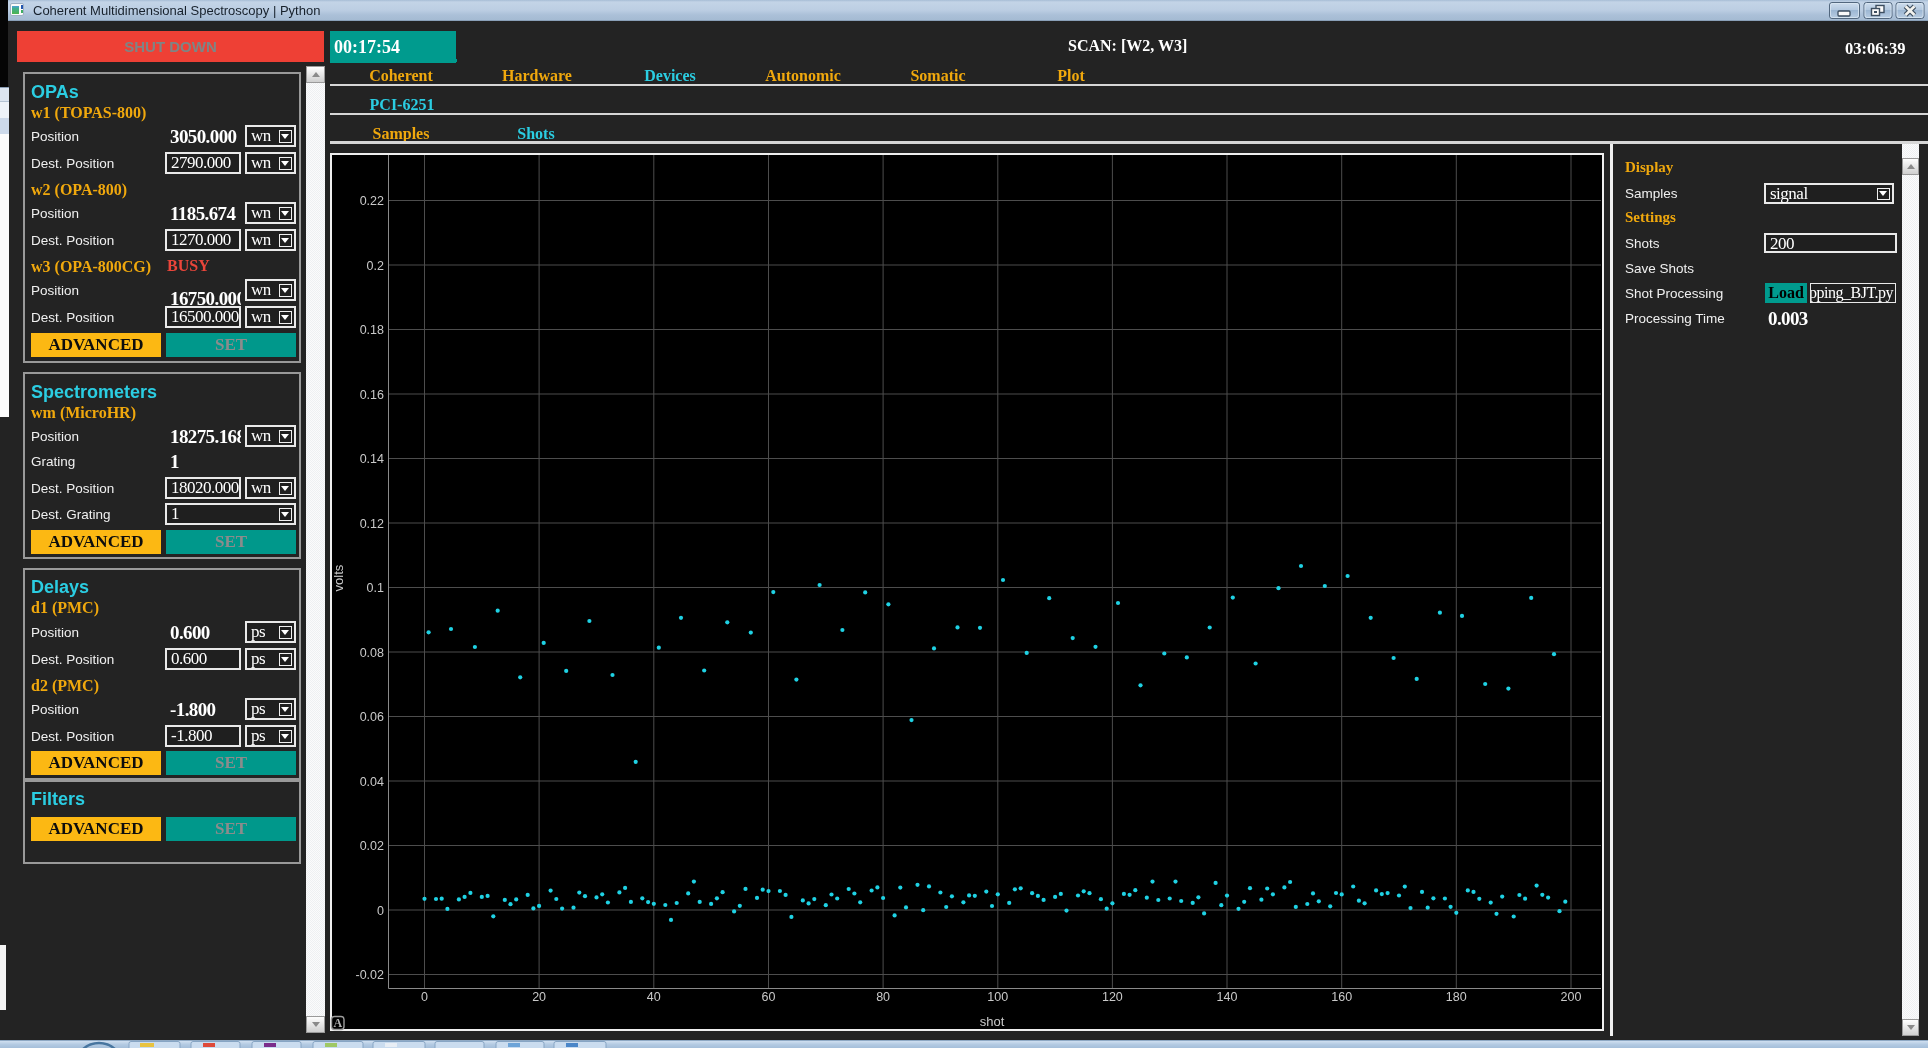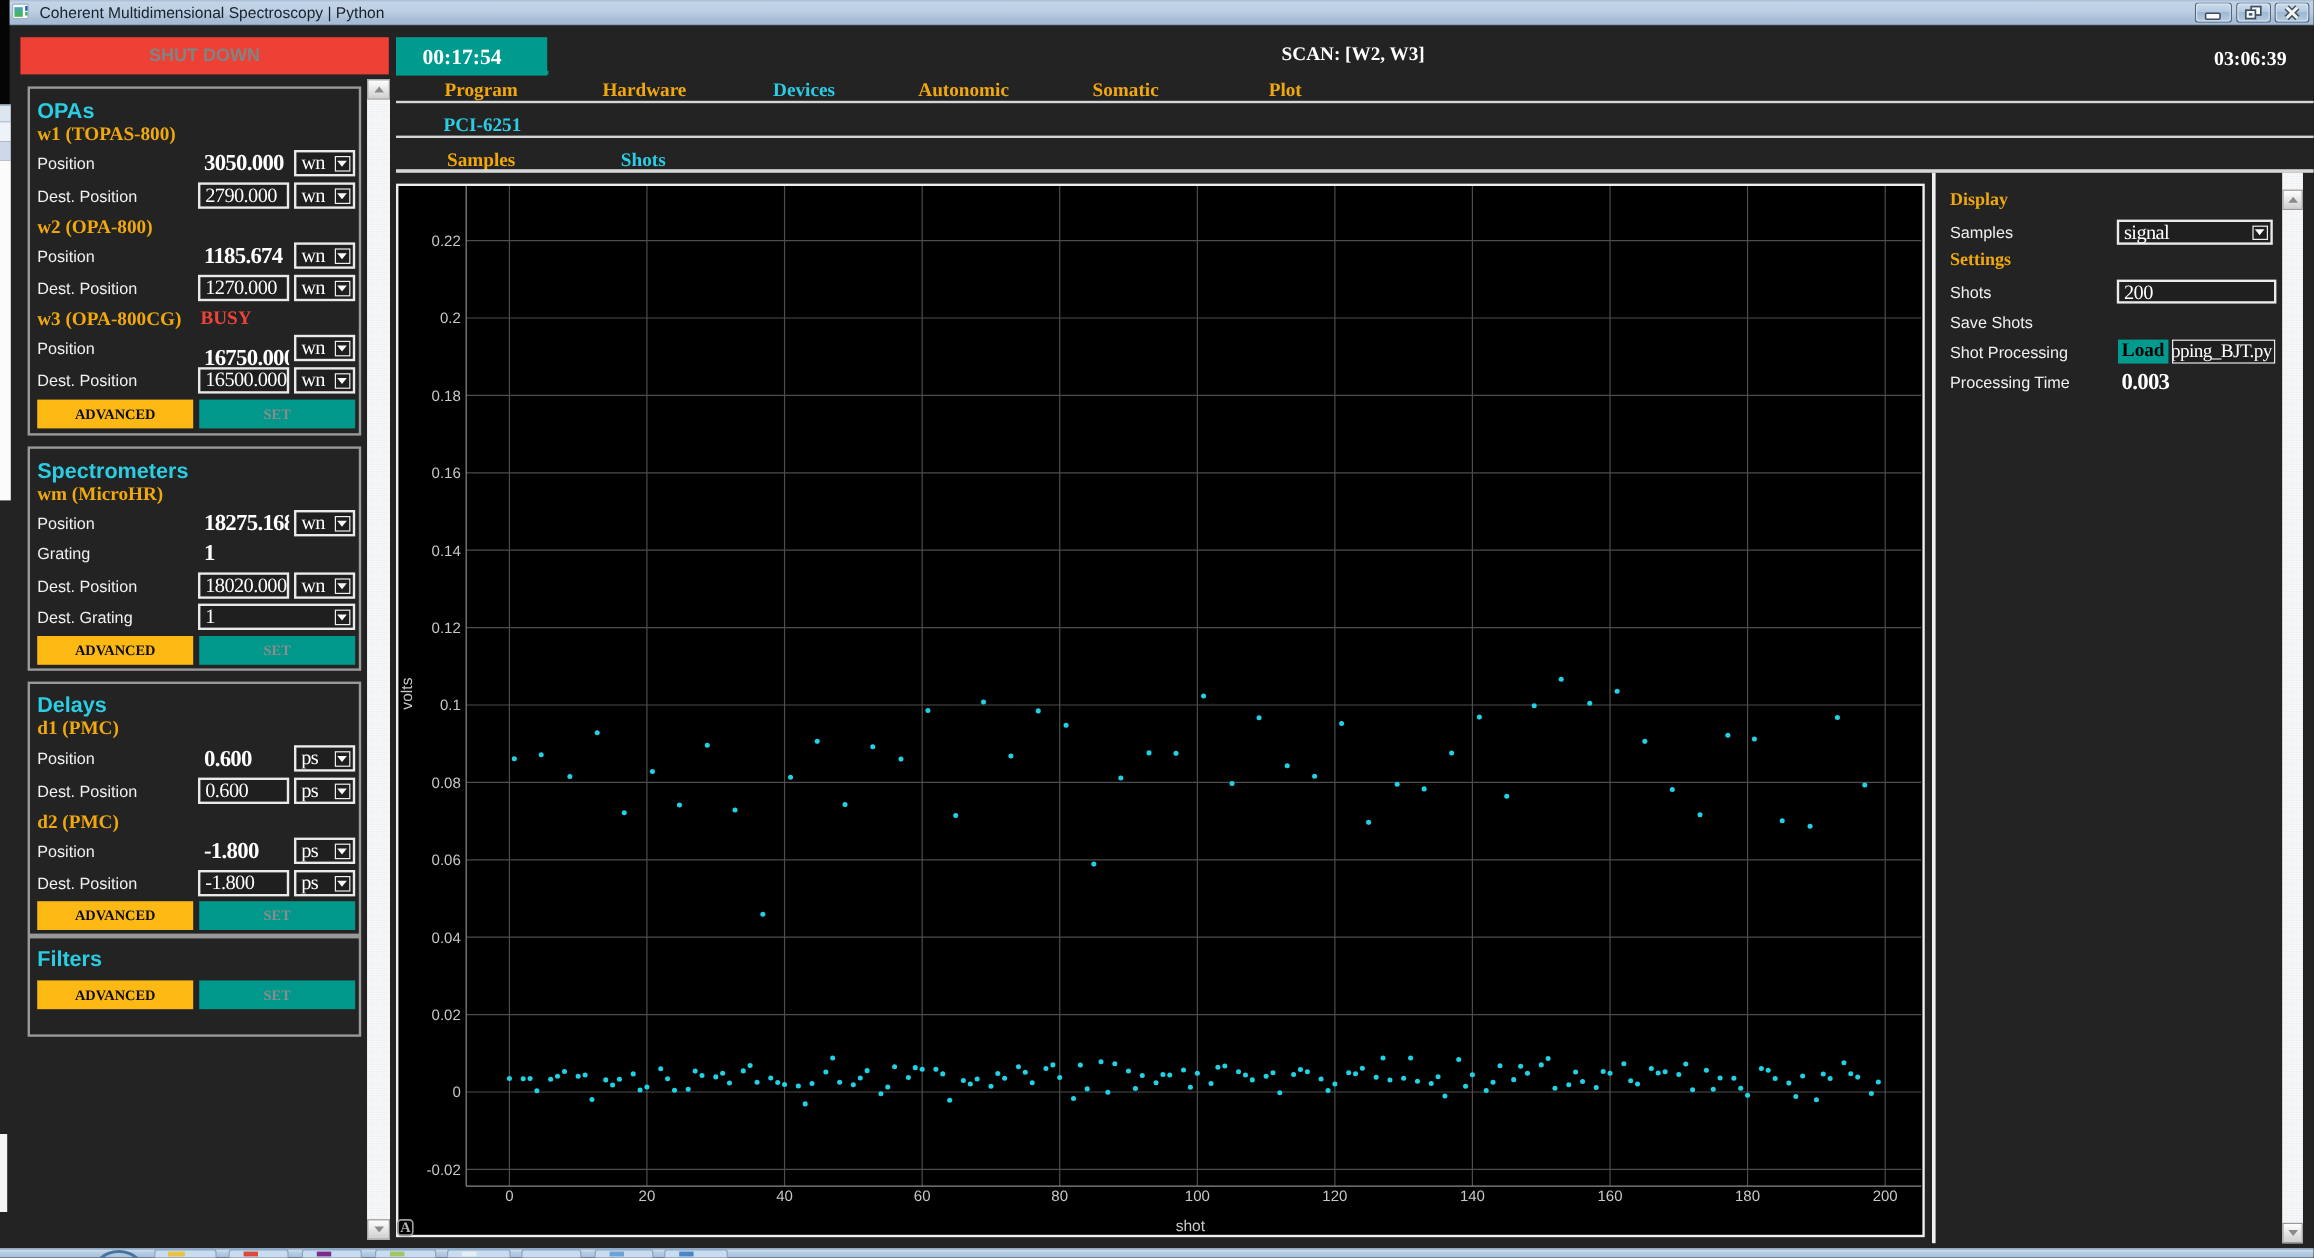--- a/index.html
+++ b/index.html
@@ -12,21 +12,21 @@
 .hdr{font-weight:bold;font-size:18px}
 .whdr{font-family:"Liberation Serif",serif;font-weight:bold;font-size:16px;color:#f0a80d}
 .inp{border:2px solid #e9e9e9;background:#1f1f1f;color:#fff;
  font-family:"Liberation Serif",serif;font-size:17px;line-height:18px;padding-left:4px;letter-spacing:-0.5px}
 .combo{border:2px solid #e9e9e9;background:#1f1f1f;color:#fff;
  font-family:"Liberation Serif",serif;font-size:17px;line-height:18px;padding-left:4px;letter-spacing:-0.5px}
 .carr{position:absolute;right:2.5px;top:2.5px;bottom:2.5px;width:13px;background:transparent;
  border:1.5px solid #efefef;display:flex;align-items:center;justify-content:center}
 .carr:after{content:"";width:0;height:0;border-left:4.5px solid transparent;
  border-right:4.5px solid transparent;border-top:5.5px solid #fff}
-.btn{display:flex;align-items:center;justify-content:center;font-weight:bold;font-size:12px;font-family:"Liberation Serif",serif}
+.btn{display:flex;align-items:center;justify-content:center;font-weight:bold;font-size:17px;font-family:"Liberation Serif",serif}
 .box{border:2px solid #999;position:absolute}
 .scroll{background-image:conic-gradient(#fbfbfc 25%,#eef0f2 0 50%,#fbfbfc 0 75%,#eef0f2 0);background-size:2px 2px;background-color:#f5f5f6}
 .sbtn{position:absolute;background:linear-gradient(180deg,#fefefe,#cfcfcf);
  border:1px solid #9a9a9a;display:flex;align-items:center;justify-content:center}
 .tab{position:absolute;font-family:"Liberation Serif",serif;font-weight:bold;font-size:16px;
  text-align:center;width:120px;margin-left:-60px}
 .hline{position:absolute;background:#d6d6d6;height:2px}
 .tick{font-family:"Liberation Sans",sans-serif;font-size:12.5px;fill:#c9c9c9}
 </style></head>
 <body>
@@ -70,21 +70,21 @@
  </g>
  <g transform="translate(66.5,0)">
   <rect x="0.5" y="0.5" width="28" height="16" rx="2.5" fill="url(#cb)" stroke="#52677e"></rect>
   <rect x="1.5" y="1.5" width="26" height="14" rx="2" fill="none" stroke="#dbe7f2" stroke-opacity="0.8"></rect>
   <path d="M10 4.2 L19 13 M19 4.2 L10 13" stroke="#3d4e60" stroke-width="5" stroke-linecap="butt"></path>
   <path d="M10 4.2 L19 13 M19 4.2 L10 13" stroke="#f2f2ee" stroke-width="2.6" stroke-linecap="butt"></path>
  </g>
 </svg>
 
 <div class="abs btn" style="left:17px;top:31px;width:307px;height:31px;background:#ee4035;color:#7e8585;font-size:15px;font-family:'Liberation Sans',sans-serif">SHUT DOWN</div>
-<div class="abs serif" style="left:330px;top:31px;width:126px;height:32px;background:#009b8e;color:#fff;font-weight:bold;font-size:18px;line-height:32px;padding-left:22px">00:17:54</div>
+<div class="abs serif" style="left:330px;top:31px;width:126px;height:32px;background:#009b8e;color:#fff;font-weight:bold;font-size:18px;line-height:32px;padding-left:4px">00:17:54</div>
 <div class="abs serif" style="left:1068px;top:37px;font-weight:bold;font-size:16px;color:#fff">SCAN: [W2, W3]</div>
 <div class="abs serif" style="left:1845px;top:39px;font-weight:bold;font-size:16.5px;color:#fff">03:06:39</div>
 
 <div class="box" style="left:23px;top:72px;width:278px;height:291px">
  <div class="abs hdr cyan" style="left:6px;top:8px">OPAs</div>
  <div class="abs whdr" style="left:6px;top:30px">w1 (TOPAS-800)</div>
  <div class="abs lbl" style="left:6px;top:55px">Position</div>
  <div class="abs val" style="left:145px;top:54px;width:71px;overflow:hidden;text-align:left">3050.000</div>
  <div class="abs combo" style="left:220px;top:51px;width:51px;height:22px">wn<span class="carr"></span></div>
  <div class="abs lbl" style="left:6px;top:82px">Dest. Position</div>
@@ -154,21 +154,21 @@
 
 <div class="abs scroll" style="left:306px;top:66px;width:19px;height:967px"></div>
 <div class="sbtn" style="left:306px;top:66px;width:19px;height:17px">
  <div style="width:0;height:0;border-left:4px solid transparent;border-right:4px solid transparent;border-bottom:5px solid #8a8a8a"></div>
   </div>
 <div class="sbtn" style="left:306px;top:1016px;width:19px;height:17px">
  <div style="width:0;height:0;border-left:4px solid transparent;border-right:4px solid transparent;border-top:5px solid #8a8a8a"></div>
   </div>
 
 <div class="abs" style="left:330px;top:59px;width:127px;height:3px;background:#009b8e"></div>
-<div class="tab gold" style="left:401px;top:67px">Program</div>
+<div class="tab gold" style="left:401px;top:67px">Coherent</div>
 <div class="tab gold" style="left:537px;top:67px">Hardware</div>
 <div class="tab cyan" style="left:670px;top:67px">Devices</div>
 <div class="tab gold" style="left:803px;top:67px">Autonomic</div>
 <div class="tab gold" style="left:938px;top:67px">Somatic</div>
 <div class="tab gold" style="left:1071px;top:67px">Plot</div>
 <div class="hline" style="left:330px;top:84px;width:1598px"></div>
 <div class="tab cyan" style="left:402px;top:96px">PCI-6251</div>
 <div class="hline" style="left:330px;top:113px;width:1598px"></div>
 <div class="tab gold" style="left:401px;top:125px">Samples</div>
 <div class="tab cyan" style="left:536px;top:125px">Shots</div>

